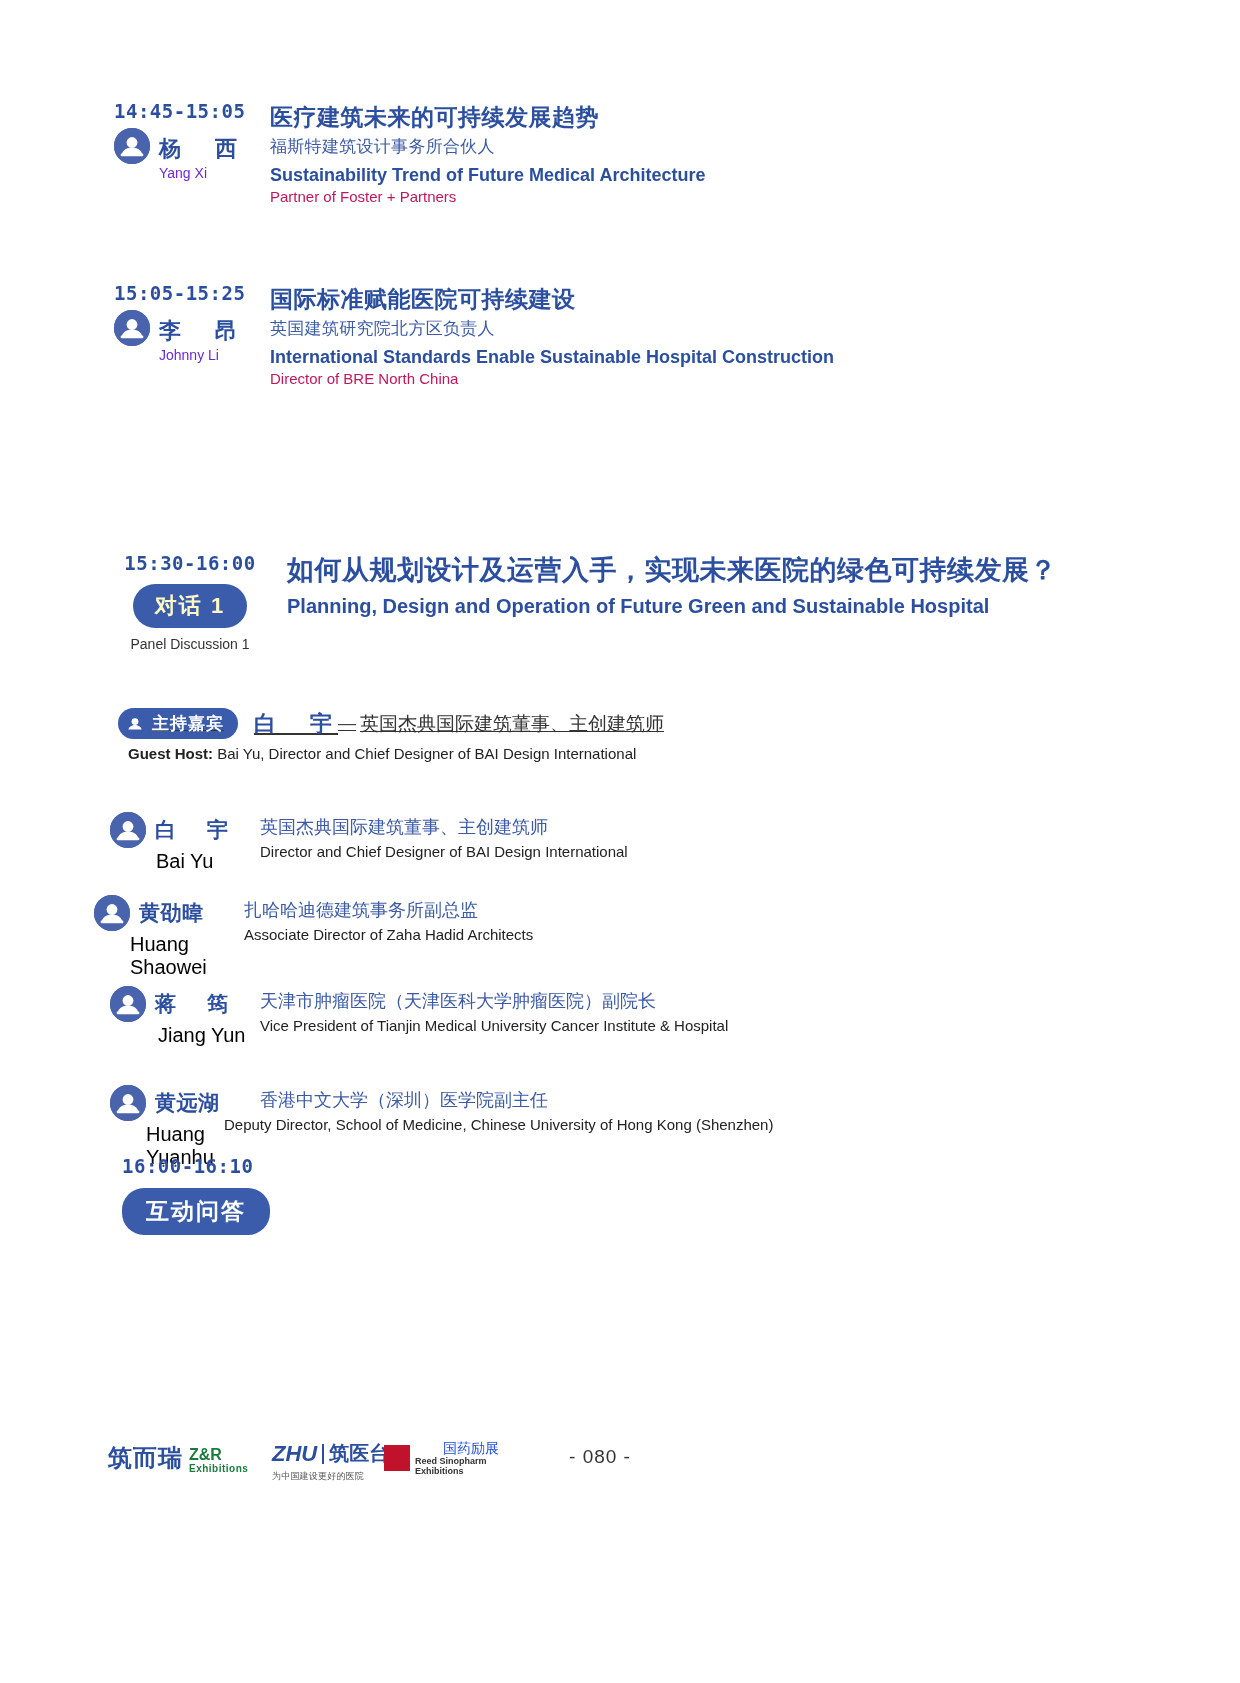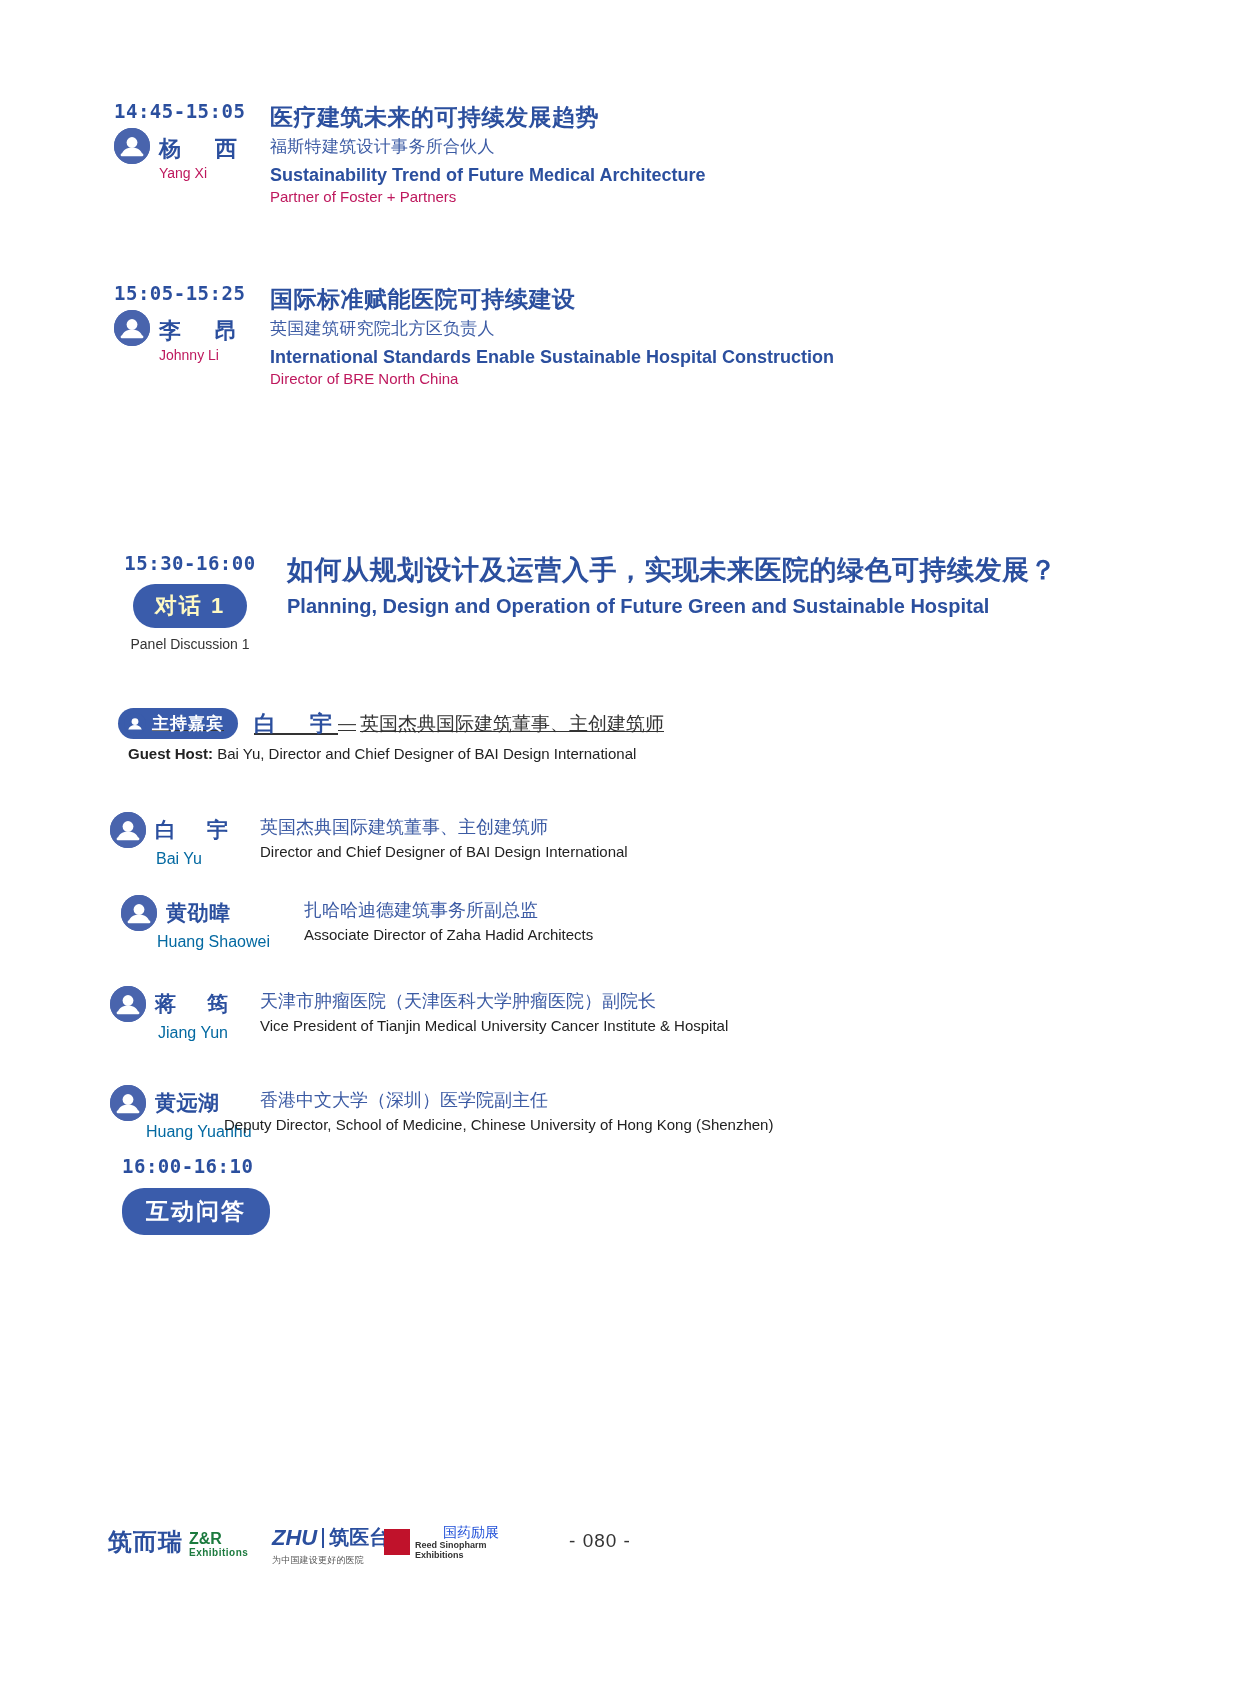--- a/index.html
+++ b/index.html
@@ -85,21 +85,21 @@
   }
   .speaker-cn {
     font-size: 22px;
     font-weight: 700;
     color: #2b4f9e;
     margin-left: 9px;
     letter-spacing: 6px;
   }
   .speaker-en {
     font-size: 14px;
-    color: #be185d;
+    color: #6d28d9;
     margin-left: 49px;
     margin-top: 1px;
   }
   .session .right { padding-top: 2px; }
 
   
   .panel {
     position: absolute;
     left: 110px;
     top: 552px;
@@ -194,22 +194,22 @@
   .pl-name-row { display: flex; align-items: center; }
   .pl-cn {
     font-size: 21px;
     font-weight: 700;
     color: #2b4f9e;
     margin-left: 9px;
     letter-spacing: 5px;
   }
   .pl-cn.tight { letter-spacing: 0.5px; }
   .pl-en {
-    font-size: 16px;
-    color: #0369a1;
+    font-size: 20px;
+    color: #000000;
     margin-top: 2px;
     margin-left: 2px;
   }
   .pl-right { padding-top: 3px; }
   .pl-org-cn { font-size: 18px; color: #3c5ba4; }
   .pl-org-en { font-size: 15px; color: #222; margin-top: 4px; }
 
   
   .qa {
     position: absolute;
@@ -232,21 +232,21 @@
     padding: 8px 24px;
     font-size: 23px;
     font-weight: 700;
     letter-spacing: 2px;
   }
 
   
   .footer {
     position: absolute;
     left: 0;
-    top: 1520px;
+    top: 1436px;
     width: 1240px;
     height: 70px;
   }
   .logo1 { position: absolute; left: 108px; top: 6px; display: flex; align-items: flex-end; }
   .logo1 .zr-cn { font-size: 24px; font-weight: 700; color: #2b4f9e; letter-spacing: 1px;}
   .logo1 .zr-en { margin-left: 6px; line-height: 1.05; }
   .logo1 .zr-en .l1 { font-size: 16px; font-weight: 700; color: #1c7a3e; }
   .logo1 .zr-en .l2 { font-size: 10px; font-weight: 700; color: #1c7a3e; letter-spacing: .5px;}
 
   .logo2 { position: absolute; left: 272px; top: 4px; }
@@ -374,21 +374,21 @@
         <span class="pl-cn">白　宇</span>
       </div>
       <div class="pl-en" style="margin-left:46px;">Bai Yu</div>
     </div>
     <div class="pl-right">
       <div class="pl-org-cn">英国杰典国际建筑董事、主创建筑师</div>
       <div class="pl-org-en">Director and Chief Designer of BAI Design International</div>
     </div>
   </div>
 
-  <div class="panelist" style="left:121px; top:895px; width:1020px;gap:33px;">
+  <div class="panelist" style="left:94px; top:895px; width:1020px;">
     <div class="pl-left">
       <div class="pl-name-row">
         <span class="avatar">
           <svg width="36" height="36" viewBox="0 0 36 36" aria-hidden="true">
             <circle cx="18" cy="18" r="18" fill="#4964ad"></circle>
             <ellipse cx="18" cy="14.5" rx="5.4" ry="5.4" fill="#ffffff"></ellipse>
             <path d="M7.5 26.5c1.4-4.6 5.6-7 10.5-7s9.1 2.4 10.5 7z" fill="#ffffff"></path>
             <rect x="6.6" y="25.6" width="22.8" height="2.6" rx="1.3" fill="#ffffff"></rect>
           </svg>
         </span>

